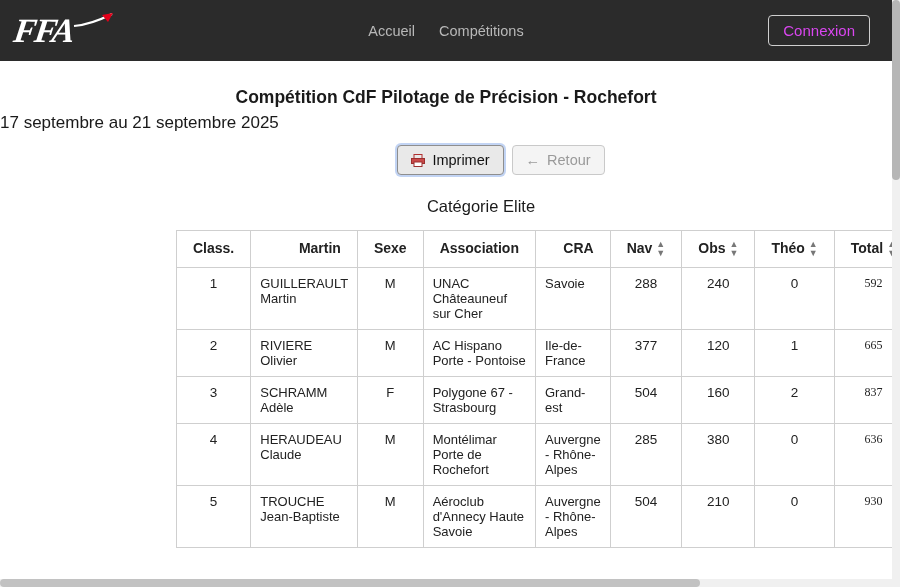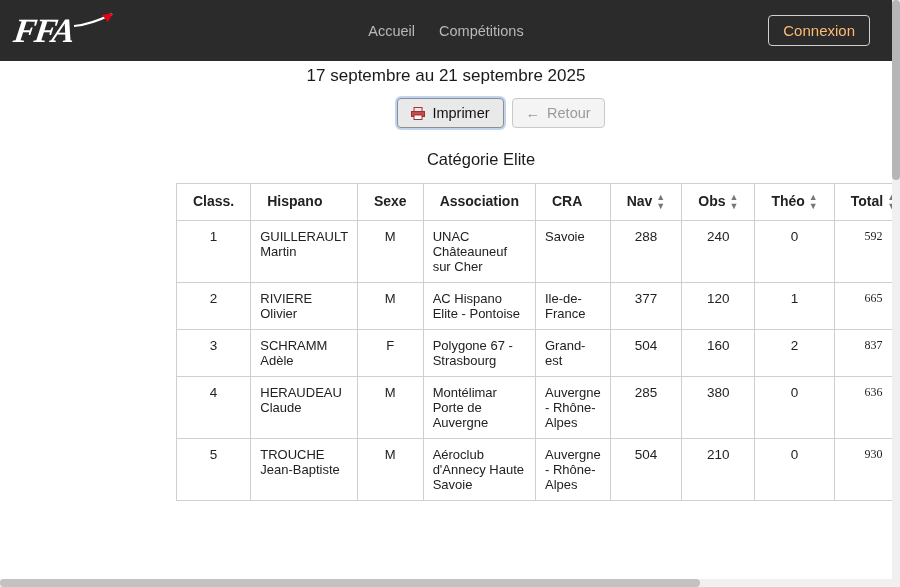--- a/index.html
+++ b/index.html
@@ -63,41 +63,40 @@
     font-size: 14.5px;
     text-decoration: none;
     cursor: pointer;
   }
   .login-btn {
     position: absolute;
     right: 22px;
     top: 15px;
     background: transparent;
     border: 1px solid #cfcfcf;
-    color: #fdba74;
+    color: #d946ef;
     font-size: 15px;
     padding: 6px 14px;
     border-radius: 4px;
     cursor: pointer;
     font-family: "Liberation Sans", sans-serif;
   }
   
   .content {
     width: 892px;
     box-sizing: border-box;
   }
   .title {
     text-align: center;
     font-size: 17.5px;
     font-weight: bold;
     color: #1a1a1a;
     margin-top: 26px;
   }
   .subtitle {
-    text-align: center;
     font-size: 17px;
     color: #1a1a1a;
     margin-top: 5px;
   }
   .btn-row {
     display: flex;
     justify-content: center;
     gap: 8px;
     margin-top: 12px;
     padding-left: 110px;
@@ -146,21 +145,21 @@
     border-collapse: collapse;
     font-size: 13px;
     color: #222;
   }
   table.results th, table.results td {
     border: 1px solid #cfcfcf;
     padding: 8px 9px;
     vertical-align: top;
   }
   table.results thead th {
-    text-align: left;
+    text-align: right;
     font-size: 14px;
     font-weight: bold;
     white-space: nowrap;
     padding: 9px 16px;
     background: #ffffff;
     cursor: pointer;
   }
   .sort-ic {
     display: inline-block;
     margin-left: 4px;
@@ -230,20 +229,21 @@
     <div class="nav-links">
       <a class="nav-link">Accueil</a>
       <a class="nav-link">Compétitions</a>
     </div>
 
     <button class="login-btn">Connexion</button>
   </div>
 
   <div class="content">
 
+    <div class="title">Compétition CdF Pilotage de Précision - Rochefort</div>
     <div class="subtitle">17 septembre au 21 septembre 2025</div>
 
     <div class="btn-row">
       <button class="btn-print">
         <svg width="14" height="13" viewBox="0 0 14 13">
           <rect x="3" y="0.5" width="8" height="4" fill="none" stroke="#b03030" stroke-width="1"></rect>
           <rect x="0.5" y="4.5" width="13" height="5" fill="#c94a4a" stroke="#9c3030" stroke-width="1"></rect>
           <rect x="3" y="8" width="8" height="4.5" fill="#ffffff" stroke="#9c3030" stroke-width="1"></rect>
         </svg>
         <span>Imprimer</span>
@@ -254,21 +254,21 @@
       </button>
     </div>
 
     <div class="category">Catégorie Elite</div>
 
     <div class="table-wrap">
       <table class="results">
         <thead>
           <tr>
             <th><span>Class.</span></th>
-            <th><span>Hispano</span></th>
+            <th><span>Martin</span></th>
             <th><span>Sexe</span></th>
             <th><span>Association</span></th>
             <th><span>CRA</span></th>
             <th><span>Nav</span><span class="sort-ic"><i>▲</i><i>▼</i></span></th>
             <th><span>Obs</span><span class="sort-ic"><i>▲</i><i>▼</i></span></th>
             <th><span>Théo</span><span class="sort-ic"><i>▲</i><i>▼</i></span></th>
             <th><span>Total</span><span class="sort-ic"><i>▲</i><i>▼</i></span></th>
           </tr>
         </thead>
         <tbody>
@@ -280,21 +280,21 @@
             <td class="c-cra">Savoie</td>
             <td class="c-num">288</td>
             <td class="c-num">240</td>
             <td class="c-num">0</td>
             <td class="c-total">592</td>
           </tr>
           <tr>
             <td class="c-rank">2</td>
             <td class="c-pilot">RIVIERE Olivier</td>
             <td class="c-sexe">M</td>
-            <td class="c-assoc">AC Hispano Elite - Pontoise</td>
+            <td class="c-assoc">AC Hispano Porte - Pontoise</td>
             <td class="c-cra">Ile-de-France</td>
             <td class="c-num">377</td>
             <td class="c-num">120</td>
             <td class="c-num">1</td>
             <td class="c-total">665</td>
           </tr>
           <tr>
             <td class="c-rank">3</td>
             <td class="c-pilot">SCHRAMM Adèle</td>
             <td class="c-sexe">F</td>
@@ -302,21 +302,21 @@
             <td class="c-cra">Grand-est</td>
             <td class="c-num">504</td>
             <td class="c-num">160</td>
             <td class="c-num">2</td>
             <td class="c-total">837</td>
           </tr>
           <tr>
             <td class="c-rank">4</td>
             <td class="c-pilot">HERAUDEAU Claude</td>
             <td class="c-sexe">M</td>
-            <td class="c-assoc">Montélimar Porte de Auvergne</td>
+            <td class="c-assoc">Montélimar Porte de Rochefort</td>
             <td class="c-cra">Auvergne - Rhône-Alpes</td>
             <td class="c-num">285</td>
             <td class="c-num">380</td>
             <td class="c-num">0</td>
             <td class="c-total">636</td>
           </tr>
           <tr>
             <td class="c-rank">5</td>
             <td class="c-pilot">TROUCHE Jean-Baptiste</td>
             <td class="c-sexe">M</td>

